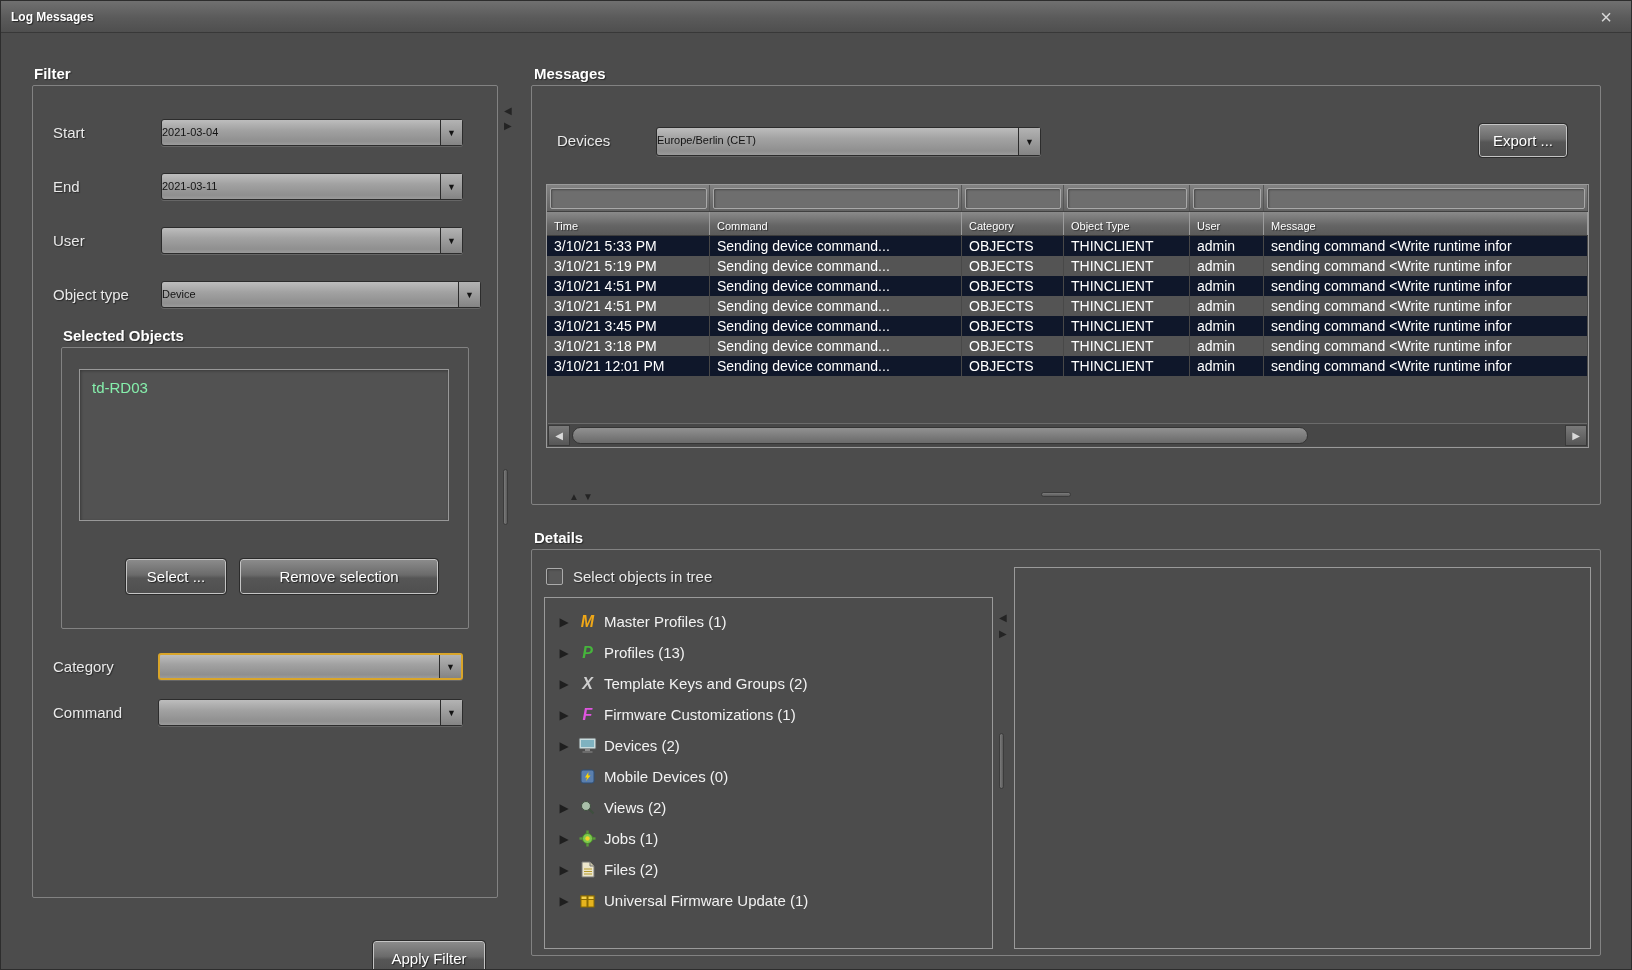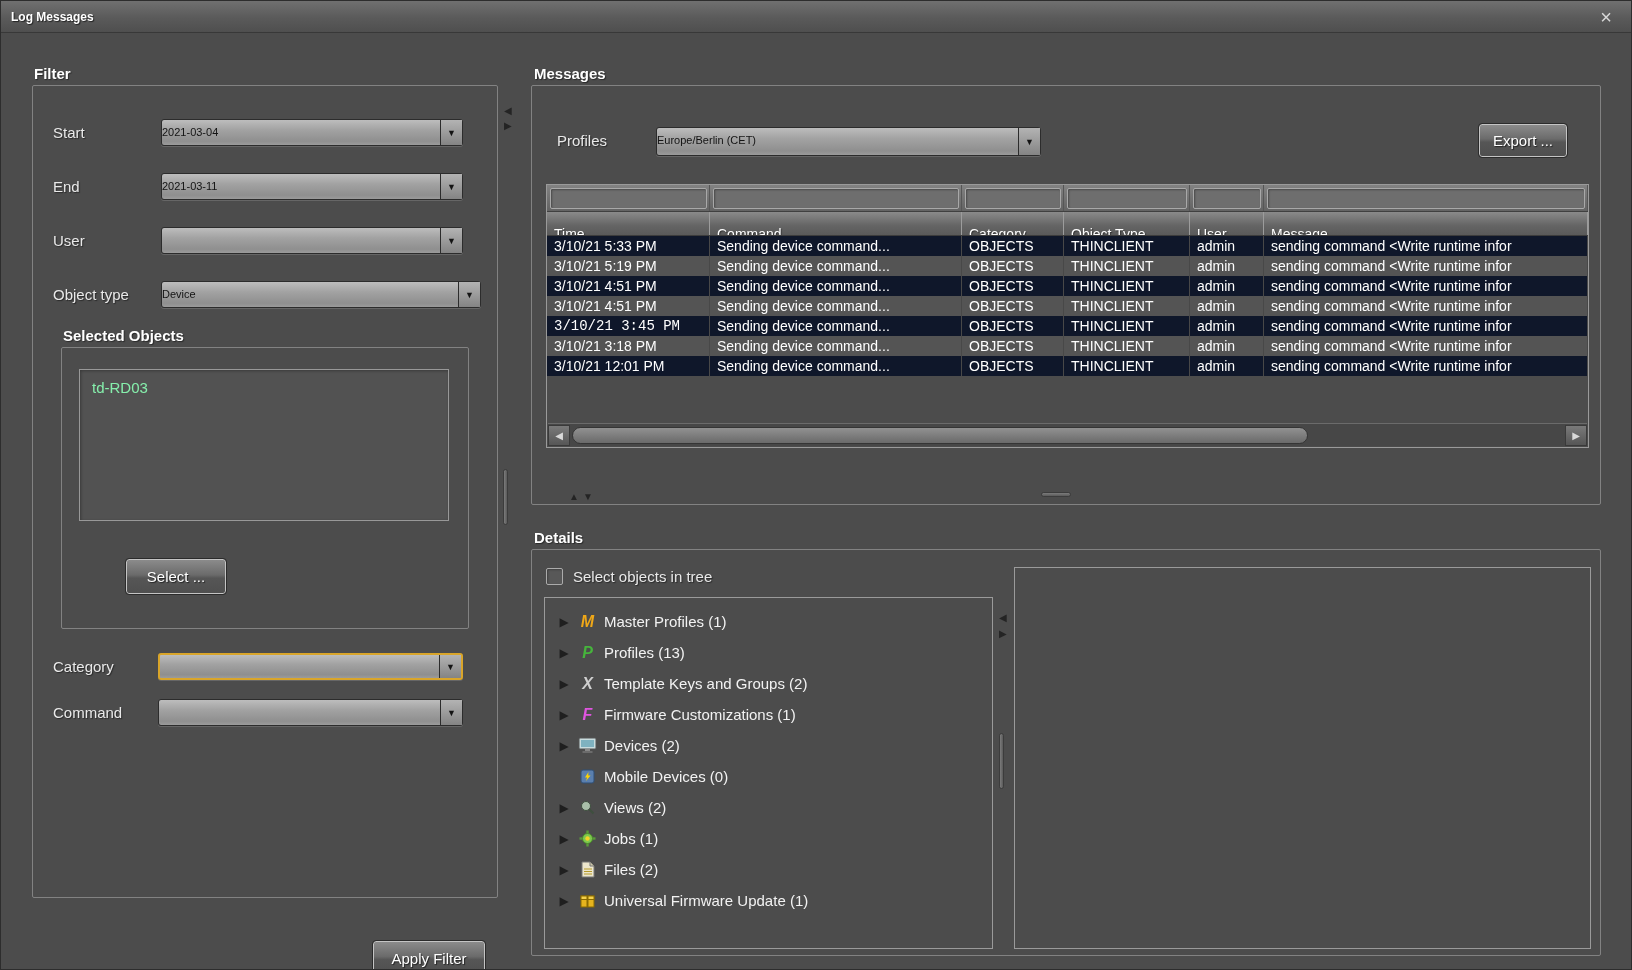--- a/index.html
+++ b/index.html
@@ -39,21 +39,21 @@
   .list-item{color:#86efac;font-size:15px;padding:9px 12px;cursor:default}
 
   
   .table{position:absolute;border:1px solid #9a9a9a;background:#4c4c4c;overflow:hidden}
   .filter-row{display:flex;height:27px;background:linear-gradient(#828282,#636363);border-bottom:1px solid #404040}
   .fcell{padding:3px 2px 3px 3px;border-right:1px solid #565656;flex:0 0 auto}
   .fcell.grow{flex:1 1 auto}
   .filter-box{height:21px;width:100%;background:#6e6e6e;border:1px solid #a8a8a8;border-radius:2px;
     box-shadow:inset 1px 1px 2px #4a4a4a}
   .header-row{display:flex;height:24px;background:linear-gradient(#8a8a8a,#646464 60%,#5a5a5a);border-bottom:1px solid #3c3c3c}
-  .hcell{flex:0 0 auto;color:#ffffff;font-size:14px;padding:11px 7px;line-height:23px;border-right:1px solid #9c9c9c;
+  .hcell{flex:0 0 auto;color:#ffffff;font-size:11px;padding:3px 7px;line-height:23px;border-right:1px solid #9c9c9c;
     white-space:nowrap;overflow:hidden;cursor:pointer;text-shadow:1px 1px 1px #333}
   .hcell.grow{flex:1 1 auto}
   .trow{display:flex;height:20px;cursor:default}
   .trow.even{background:#0f172a}
   .trow.odd{background:#545454}
   .tcell{flex:0 0 auto;color:#ffffff;font-size:14px;line-height:20px;padding:0 7px;border-right:1px solid #484848;
     white-space:nowrap;overflow:hidden}
   .tcell.grow{flex:1 1 auto}
 
   
@@ -119,20 +119,21 @@
     <span class="combo-arrow">▼</span>
   </div>
 
   <span class="group-title" style="left:62px;top:326px">Selected Objects</span>
   <div class="groupbox" style="left:60px;top:346px;width:408px;height:282px"></div>
   <div class="listbox" style="left:78px;top:368px;width:370px;height:152px">
       <div class="list-item">td-RD03</div>
     </div>
 
   <div class="btn" style="left:125px;top:558px;width:100px;height:35px">Select ...</div>
+  <div class="btn" style="left:239px;top:558px;width:198px;height:35px">Remove selection</div>
 
   <span class="flabel" style="left:52px;top:652px">Category</span>
   <div class="combo focused" style="left:157px;top:652px;width:305px">
     <span class="combo-value"></span>
     <span class="combo-arrow">▼</span>
   </div>
 
   <span class="flabel" style="left:52px;top:698px">Command</span>
   <div class="combo" style="left:157px;top:698px;width:305px">
     <span class="combo-value"></span>
@@ -141,21 +142,21 @@
 
   <div class="btn" style="left:372px;top:940px;width:112px;height:34px">Apply Filter</div>
 
   <span class="split-glyph" style="left:503px;top:105px">◀</span>
   <span class="split-glyph" style="left:503px;top:120px">▶</span>
   <div class="split-bar-v" style="left:502px;top:468px"></div>
 
   <span class="group-title" style="left:533px;top:64px">Messages</span>
   <div class="groupbox" style="left:530px;top:84px;width:1070px;height:420px"></div>
 
-  <span class="flabel" style="left:556px;top:126px">Profiles</span>
+  <span class="flabel" style="left:556px;top:126px">Devices</span>
   <div class="combo" style="left:655px;top:126px;width:385px;height:29px">
     <span class="combo-value">Europe/Berlin (CET)</span>
     <span class="combo-arrow">▼</span>
   </div>
   <div class="btn" style="left:1478px;top:123px;width:88px;height:33px">Export ...</div>
 
   <div class="table" style="left:545px;top:183px;width:1043px;height:264px">
     <div class="filter-row">
         <div class="fcell" style="width: 163px;">
           <div class="filter-box"></div>
@@ -211,21 +212,21 @@
         </div>
         <div class="trow odd">
           <div class="tcell" style="width: 163px;">3/10/21 4:51 PM</div>
           <div class="tcell" style="width: 252px;">Sending device command...</div>
           <div class="tcell" style="width: 102px;">OBJECTS</div>
           <div class="tcell" style="width: 126px;">THINCLIENT</div>
           <div class="tcell" style="width: 74px;">admin</div>
           <div class="tcell grow">sending command &lt;Write runtime infor</div>
         </div>
         <div class="trow even">
-          <div class="tcell" style="width: 163px; font-family: Liberation Mono, monospace;">3/10/21 3:45 PM</div>
+          <div class="tcell" style="width: 163px;">3/10/21 3:45 PM</div>
           <div class="tcell" style="width: 252px;">Sending device command...</div>
           <div class="tcell" style="width: 102px;">OBJECTS</div>
           <div class="tcell" style="width: 126px;">THINCLIENT</div>
           <div class="tcell" style="width: 74px;">admin</div>
           <div class="tcell grow">sending command &lt;Write runtime infor</div>
         </div>
         <div class="trow odd">
           <div class="tcell" style="width: 163px;">3/10/21 3:18 PM</div>
           <div class="tcell" style="width: 252px;">Sending device command...</div>
           <div class="tcell" style="width: 102px;">OBJECTS</div>

